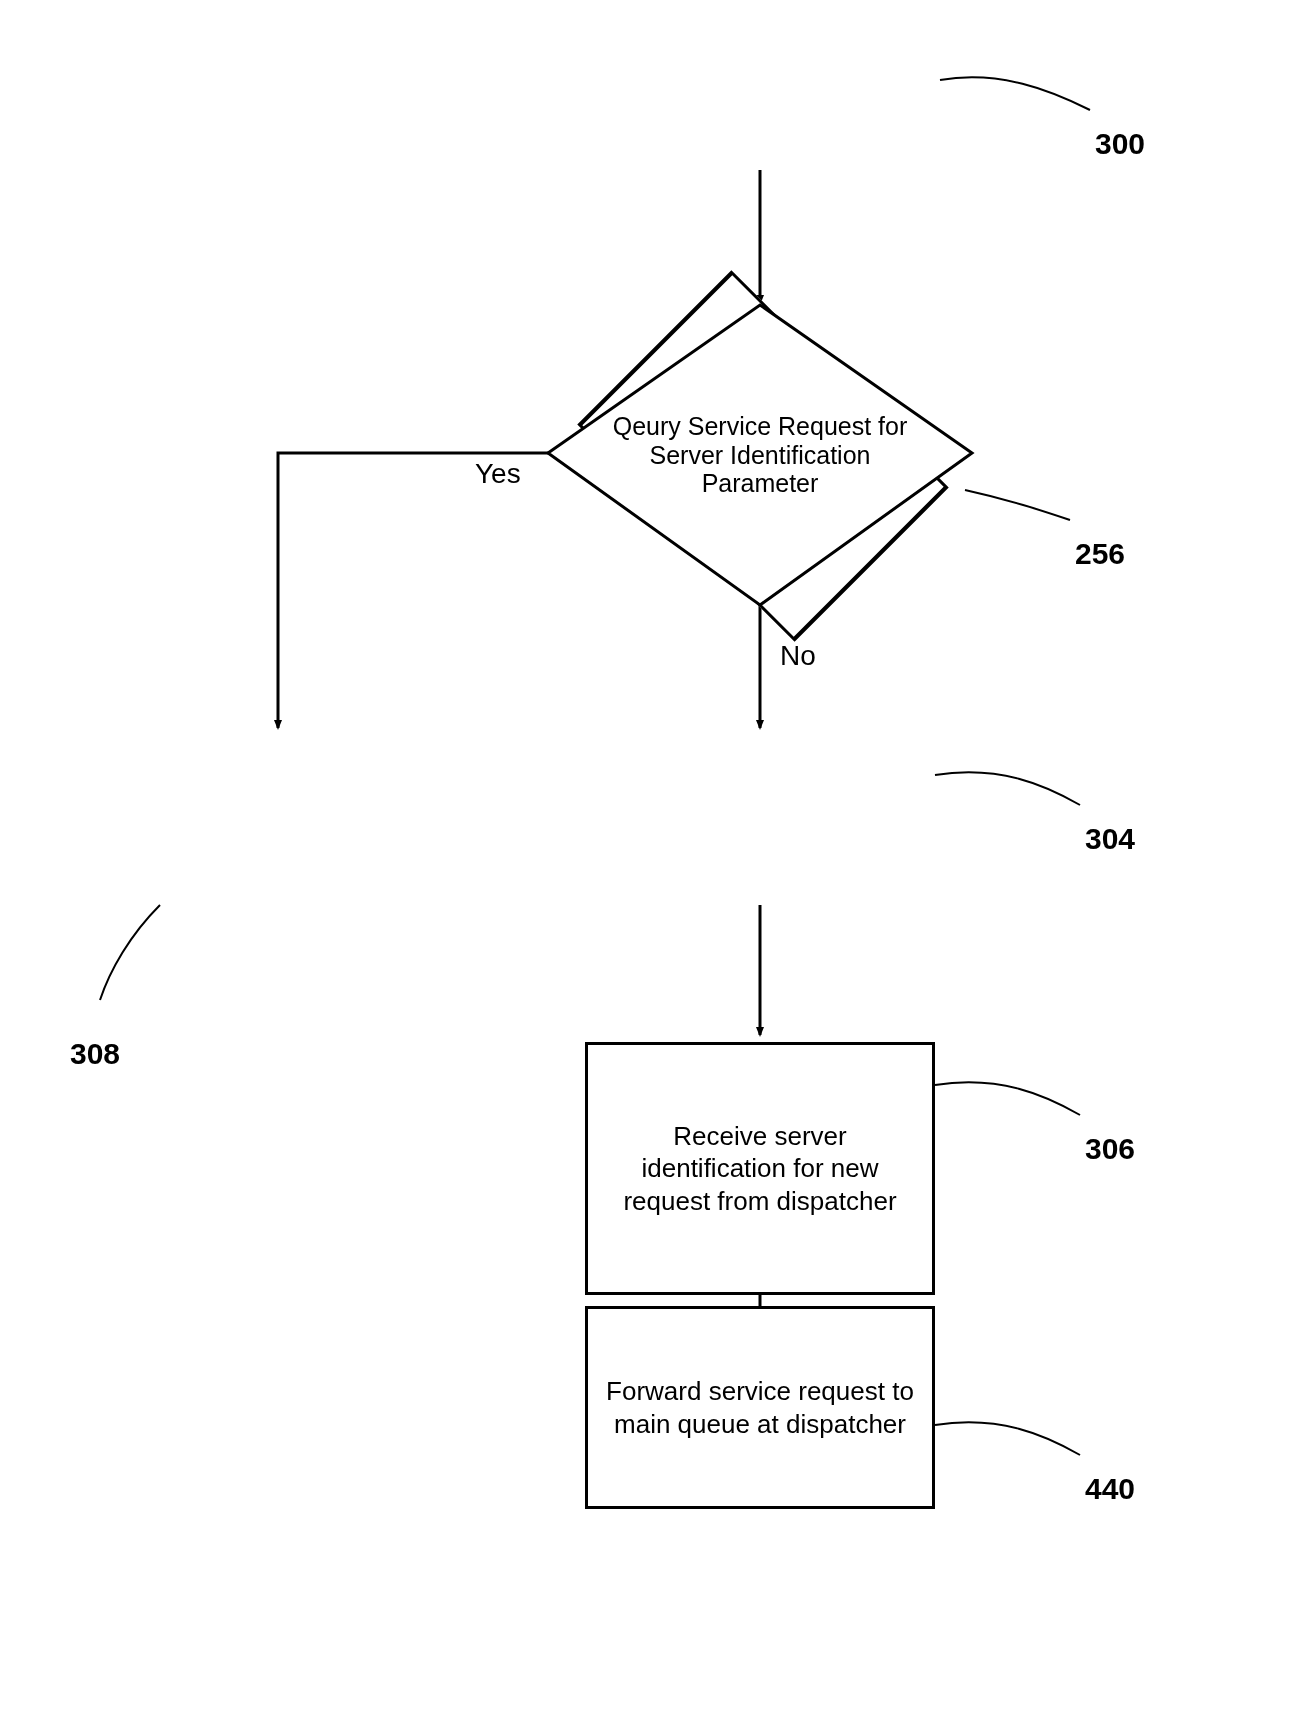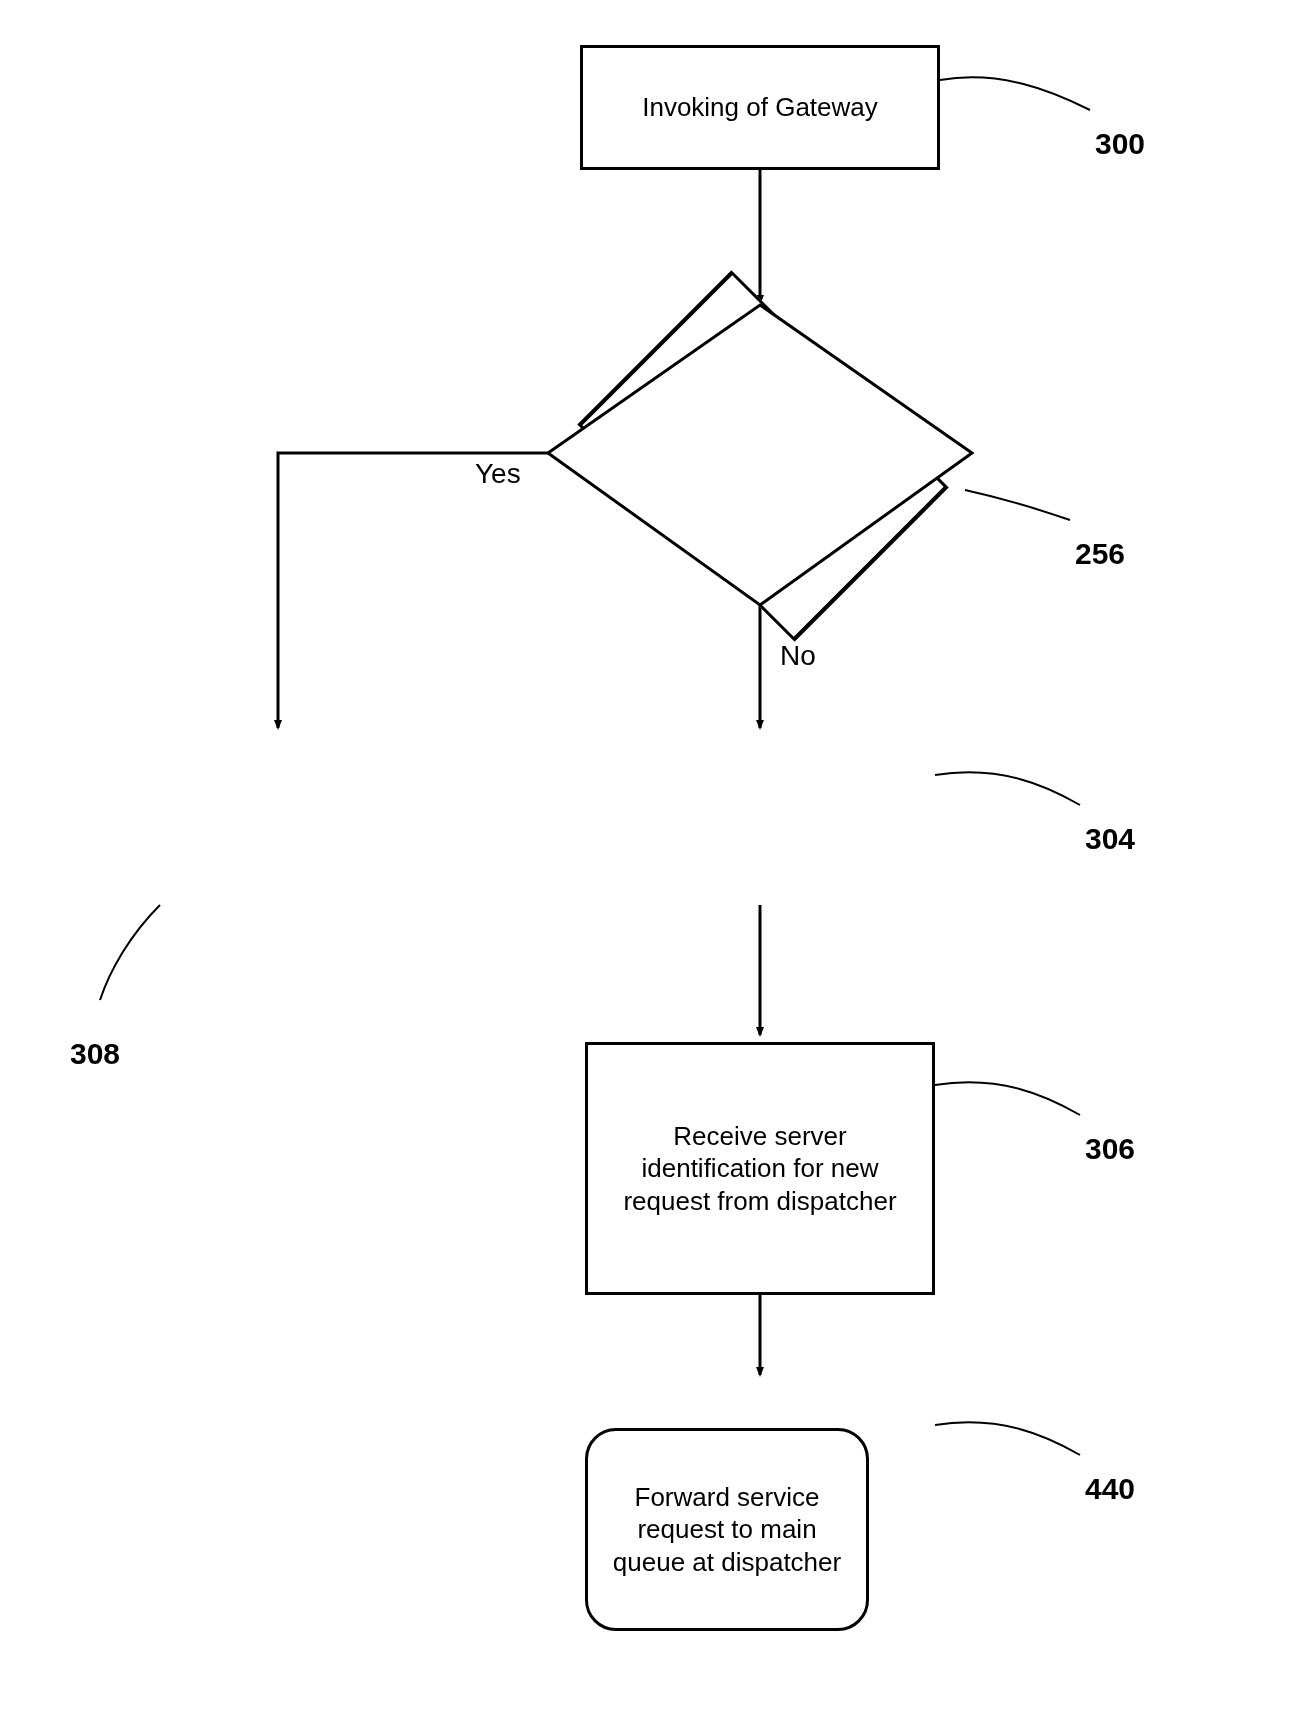--- a/index.html
+++ b/index.html
@@ -89,45 +89,43 @@
 
     <path d="M935,775 C1000,765 1045,785 1080,805" fill="none" stroke="#000" stroke-width="2"></path>
 
     <path d="M935,1085 C1000,1075 1045,1095 1080,1115" fill="none" stroke="#000" stroke-width="2"></path>
 
     <path d="M935,1425 C1000,1415 1045,1435 1080,1455" fill="none" stroke="#000" stroke-width="2"></path>
 
     <path d="M160,905 C130,935 110,970 100,1000" fill="none" stroke="#000" stroke-width="2"></path>
   </svg>
 
-  <div class="box" style="left:580px; top:45px; width:360px; height:125px;">
-    <span>Invoking of  Gateway</span>
-  </div>
   <div class="label" style="left:1095px; top:95px;">300</div>
 
   <div class="diamond-wrap" style="left:548px; top:305px; width:424px; height:300px;">
     <div class="diamond-shape" style="left:106px; top:42px; width:212px; height:212px; transform: rotate(45deg) scaleX(1.41) scaleY(1.0);"></div>
 
   </div>
 
   <svg class="connector" style="left:0; top:0;" width="1296" height="1732">
     <polygon points="760,305 972,453 760,605 548,453" fill="#fff" stroke="#000" stroke-width="3"></polygon>
   </svg>
+  <div class="diamond-text" style="left:595px; top:370px; width:330px; height:170px; font-size:25px;">Qeury Service Request for Server Identification Parameter</div>
   <div class="label" style="left:1075px; top:505px;">256</div>
 
   <div class="small-label" style="left:475px; top:418px;margin-top:40px;">Yes</div>
   <div class="small-label" style="left:780px; top:640px;">No</div>
 
   <div class="label" style="left:70px; top:1005px;">308</div>
 
   <div class="label" style="left:1085px; top:790px;">304</div>
 
   <div class="box" style="left:585px; top:1042px; width:350px; height:253px;">
     <span>Receive server identification for new request from dispatcher</span>
   </div>
   <div class="label" style="left:1085px; top:1100px;">306</div>
 
-  <div class="box" style="left:585px; top:1428px; width:284px; height:203px;border-radius:31px;">
+  <div class="box" style="left:585px; top:1306px; width:350px; height:203px;">
     <span>Forward service request to main queue at dispatcher</span>
   </div>
   <div class="label" style="left:1085px; top:1440px;">440</div>
 
 </div>
 
 </body></html>

